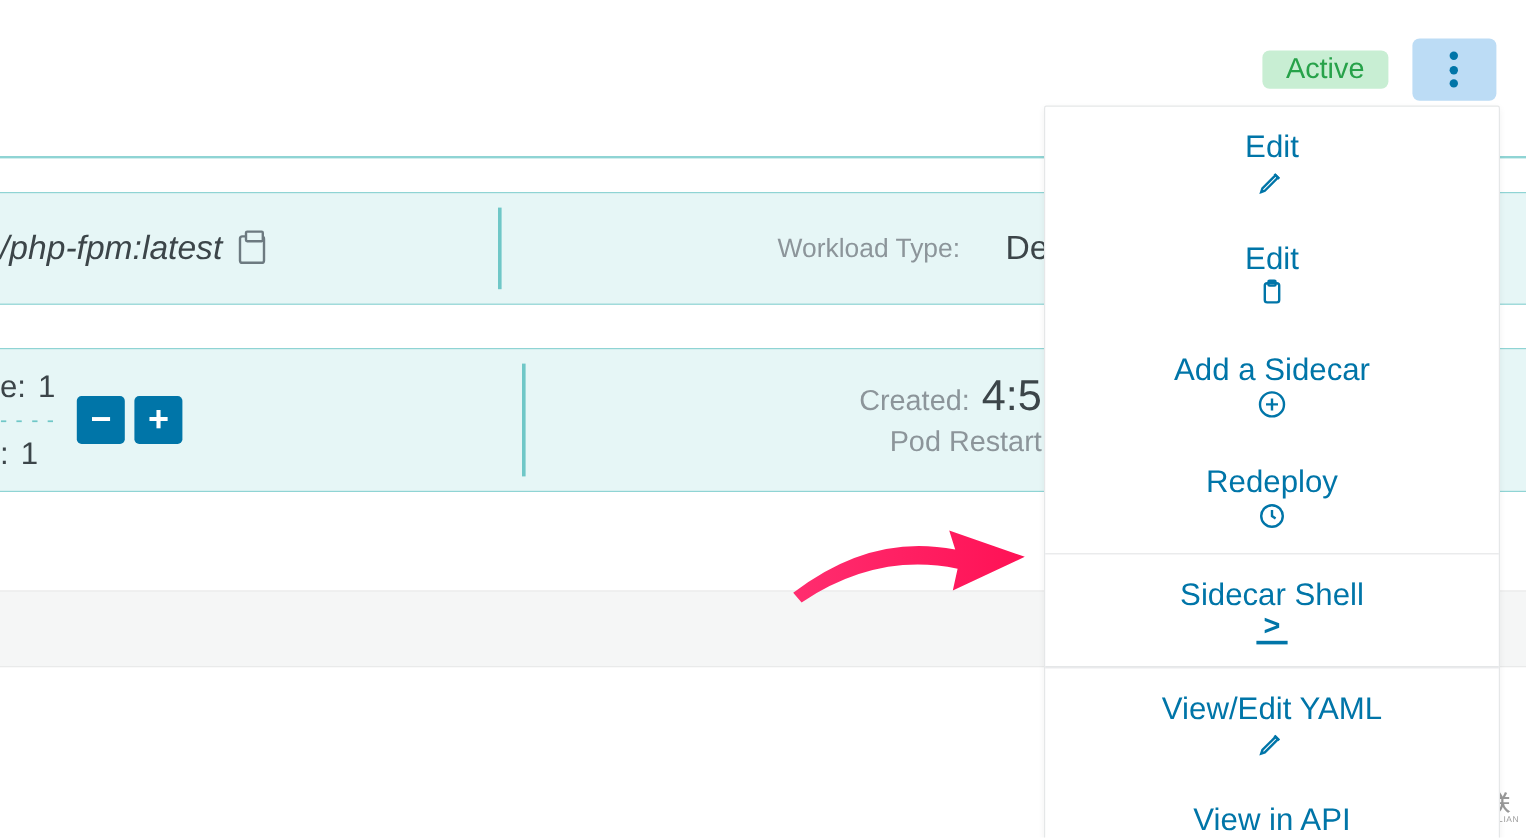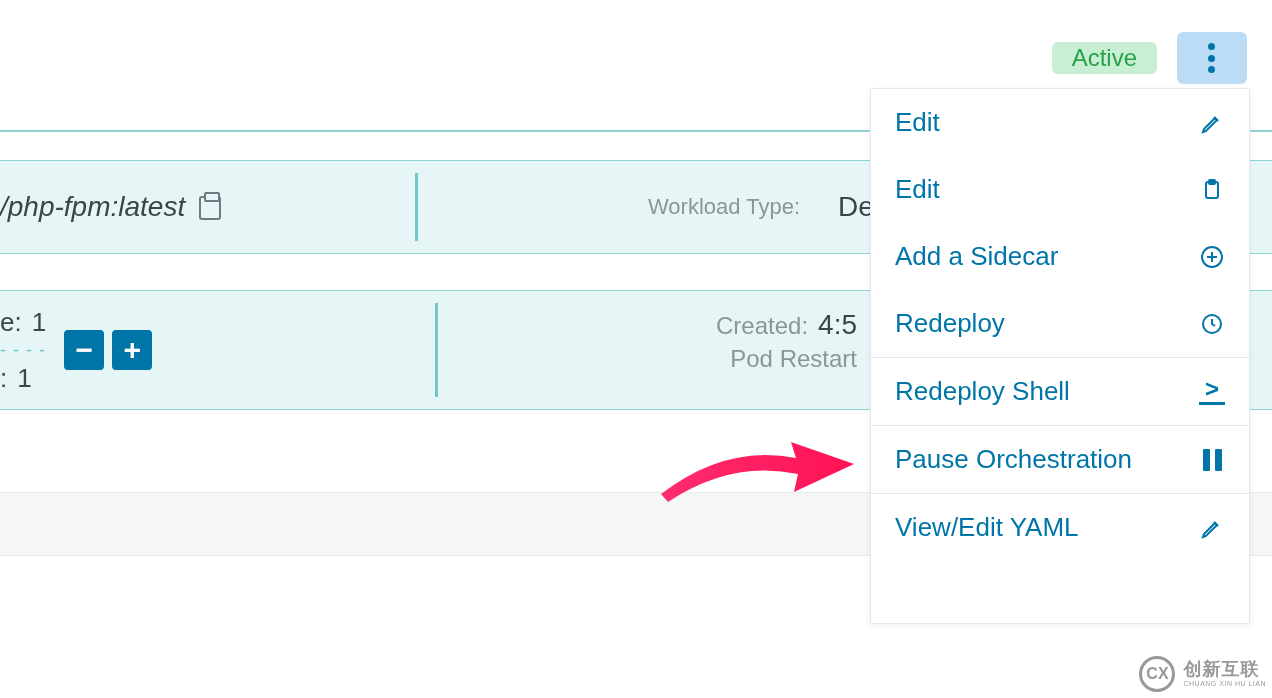--- a/index.html
+++ b/index.html
@@ -158,43 +158,44 @@
     left: 716px;
     top: 18px;
     display: flex;
     flex-direction: column;
     gap: 4px;
     align-items: flex-end;
     text-align: right;
   }
   .created-block .label { color: #8c959a; font-size: 24px; }
   .created-block .row { display: flex; align-items: baseline; gap: 10px; }
-  .created-block .value { color: #3c4549; font-size: 28px; }
+  .created-block .value { color: #3c4549; font-size: 36px; }
 
   
   .dropdown {
     position: absolute;
     top: 88px;
     right: 22px;
     width: 380px;
     background: #fff;
     border: 1px solid #e5e7e8;
     box-shadow: 0 2px 6px rgba(0,0,0,0.06);
     border-radius: 2px;
     z-index: 50;
   }
   .menu-group { }
   .menu-item {
     display: flex;
     align-items: center;
-    justify-content: space-between;
+    justify-content: flex-end;
     padding: 18px 24px;
     color: #0075a8;
     font-size: 26px;
     cursor: pointer;
+    flex-direction: column;
   }
   .menu-sep { height: 1px; background: #e5e7e8; }
   .menu-icon {
     width: 26px; height: 26px;
     display: flex; align-items: center; justify-content: center;
     color: #0075a8;
   }
   .menu-icon svg { width: 24px; height: 24px; stroke: #0075a8; fill: none; stroke-width: 2; }
   .menu-icon.pause { display: flex; gap: 5px; }
   .menu-icon.pause span { width: 7px; height: 22px; background: #0075a8; border-radius: 1px; }
@@ -351,46 +352,38 @@
         <svg viewBox="0 0 24 24">
             <circle cx="12" cy="12" r="9"></circle>
             <path d="M12 7v5l3 2"></path>
           </svg>
       </span>
     </div>
   </div>
   <div class="menu-sep"></div>
   <div class="menu-group">
     <div class="menu-item">
-      <span>Redeploy Shell</span>
+      <span>Sidecar Shell</span>
       <span class="menu-icon shell">&gt;</span>
     </div>
   </div>
   <div class="menu-sep"></div>
-  <div class="menu-group">
-    <div class="menu-item">
-      <span>Pause Orchestration</span>
-      <span class="menu-icon pause">
-          <span></span>
-          <span></span>
-        </span>
-    </div>
-  </div>
   <div class="menu-sep"></div>
   <div class="menu-group">
     <div class="menu-item">
       <span>View/Edit YAML</span>
       <span class="menu-icon">
         <svg viewBox="0 0 24 24">
             <path d="M3 21l3-1 11-11-2-2L4 18l-1 3z"></path>
             <path d="M14 6l4 4"></path>
           </svg>
       </span>
     </div>
     <div class="menu-item">
+      <span>View in API</span>
       <span class="menu-icon"></span>
     </div>
   </div>
 </div>
 
 <svg class="arrow" viewBox="0 0 200 86">
   <defs>
     <linearGradient id="g" x1="0" y1="0" x2="1" y2="0">
       <stop offset="0" stop-color="#ff2d6f"></stop>
       <stop offset="1" stop-color="#ff1155"></stop>

